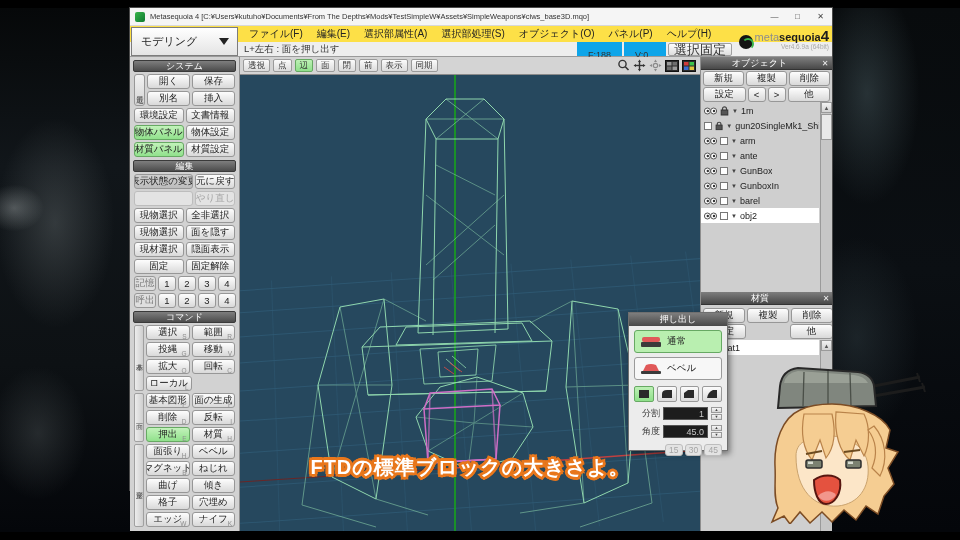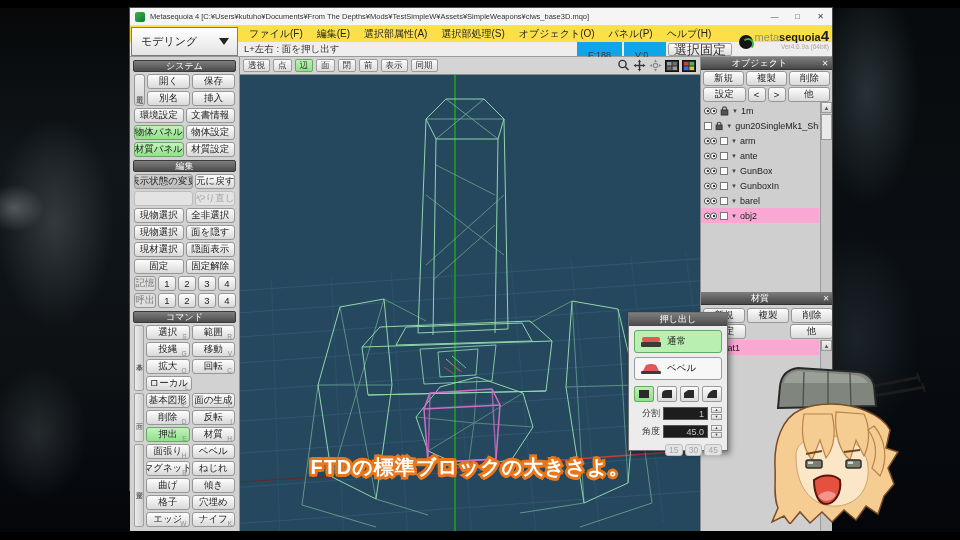--- a/index.html
+++ b/index.html
@@ -80,21 +80,21 @@
   .vpcanvas{position:absolute;left:0;top:18px;width:460px;height:456px;background:#26485e;overflow:hidden;}
 
   
   .rpanel{left:570px;top:49px;width:132px;height:474px;background:#cfcfcf;border-left:1px solid #8e8e8e;overflow:hidden;}
   .phdr{height:13px;background:linear-gradient(#7e7e7e,#484848);border-bottom:1px solid #333;color:#fff;font-size:9px;display:flex;align-items:center;}
   .phdr .t{flex:1;text-align:center;}
   .phdr .x{width:14px;text-align:center;font-size:8px;color:#eee;}
   .prow{display:flex;gap:2px;margin:1px 2px 0 2px;}
   .olist{margin-top:1px;position:relative;}
   .orow{height:15px;display:flex;align-items:center;gap:3px;padding-left:3px;font-size:9px;color:#222;width:118px;}
-  .orow.sel{background:#f9a8d4;}
+  .orow.sel{background:#ffffff;}
   .tri{font-size:6px;color:#444;}
   .cbox{width:8px;height:8px;border:1px solid #777;background:#fff;flex:none;}
   .oname{white-space:nowrap;overflow:hidden;}
   .sbar{position:absolute;width:12px;background:#c6c6c6;border-left:1px solid #9a9a9a;}
   .sbtn{height:11px;background:linear-gradient(#f2f2f2,#d2d2d2);border:1px solid #9a9a9a;font-size:6px;color:#555;text-align:center;line-height:10px;}
   .sthumb{height:26px;background:#e9e9e9;border:1px solid #9a9a9a;margin-top:1px;}
   .matchip{width:13px;height:11px;background:#7ec97e;border:1px solid #476f47;flex:none;}
 
   
   .dlg{left:498px;top:304px;width:100px;height:139px;background:#ececec;border:1px solid #6f6f6f;box-shadow:2px 3px 6px rgba(0,0,0,.45);z-index:6;}

